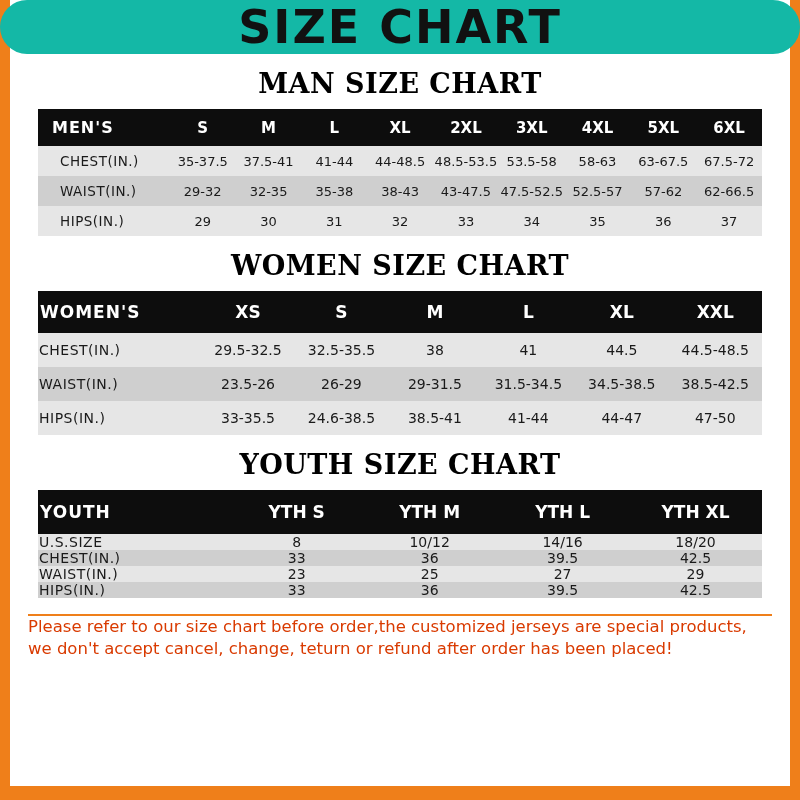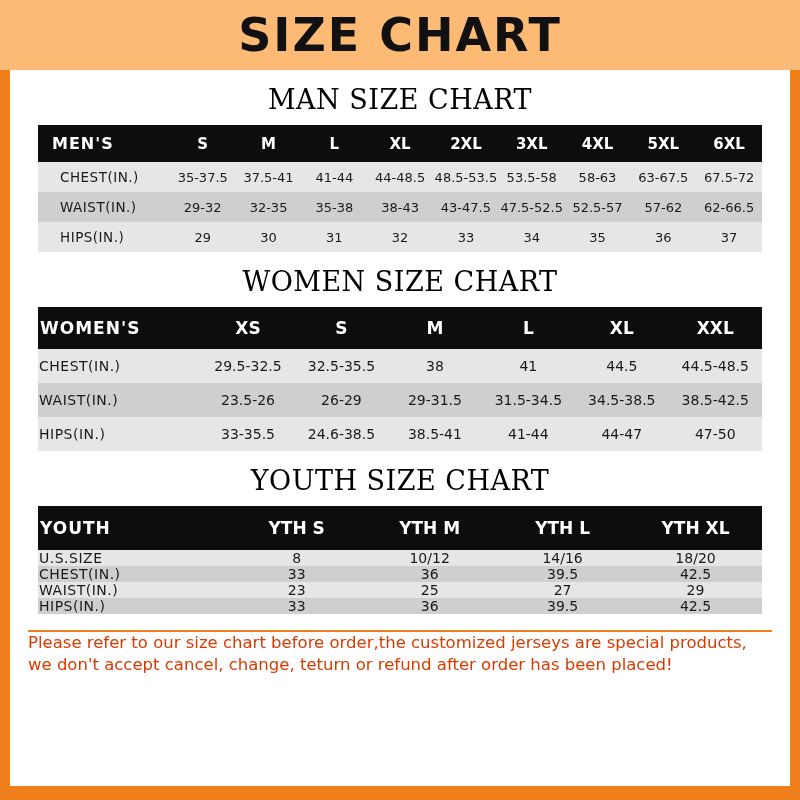--- a/index.html
+++ b/index.html
@@ -16,42 +16,43 @@
   .page {
     position: relative;
     width: 800px;
     height: 800px;
     box-sizing: border-box;
     border-left: 10px solid #ef7f1a;
     border-right: 10px solid #ef7f1a;
     background: #ffffff;
   }
   .header-band {
-    background: #fdba74;
-    height: 70px;
+    background: #14b8a6;
+    height: 54px;
     display: flex;
     align-items: center;
     justify-content: center;
     margin: 0 -10px;
+    border-radius: 30px;
   }
   .header-title {
     font-family: "DejaVu Sans", sans-serif;
     font-weight: bold;
     font-size: 46px;
     letter-spacing: 2px;
     color: #111111;
     line-height: 1;
   }
   .section {
     padding: 0 28px;
   }
   .section-title {
     text-align: center;
     font-family: "DejaVu Serif", serif;
-    font-weight: normal;
+    font-weight: bold;
     font-size: 27px;
     letter-spacing: 0.5px;
     color: #000000;
     margin: 14px 0 10px 0;
   }
   table.size-table {
     width: 100%;
     border-collapse: collapse;
     table-layout: fixed;
   }

